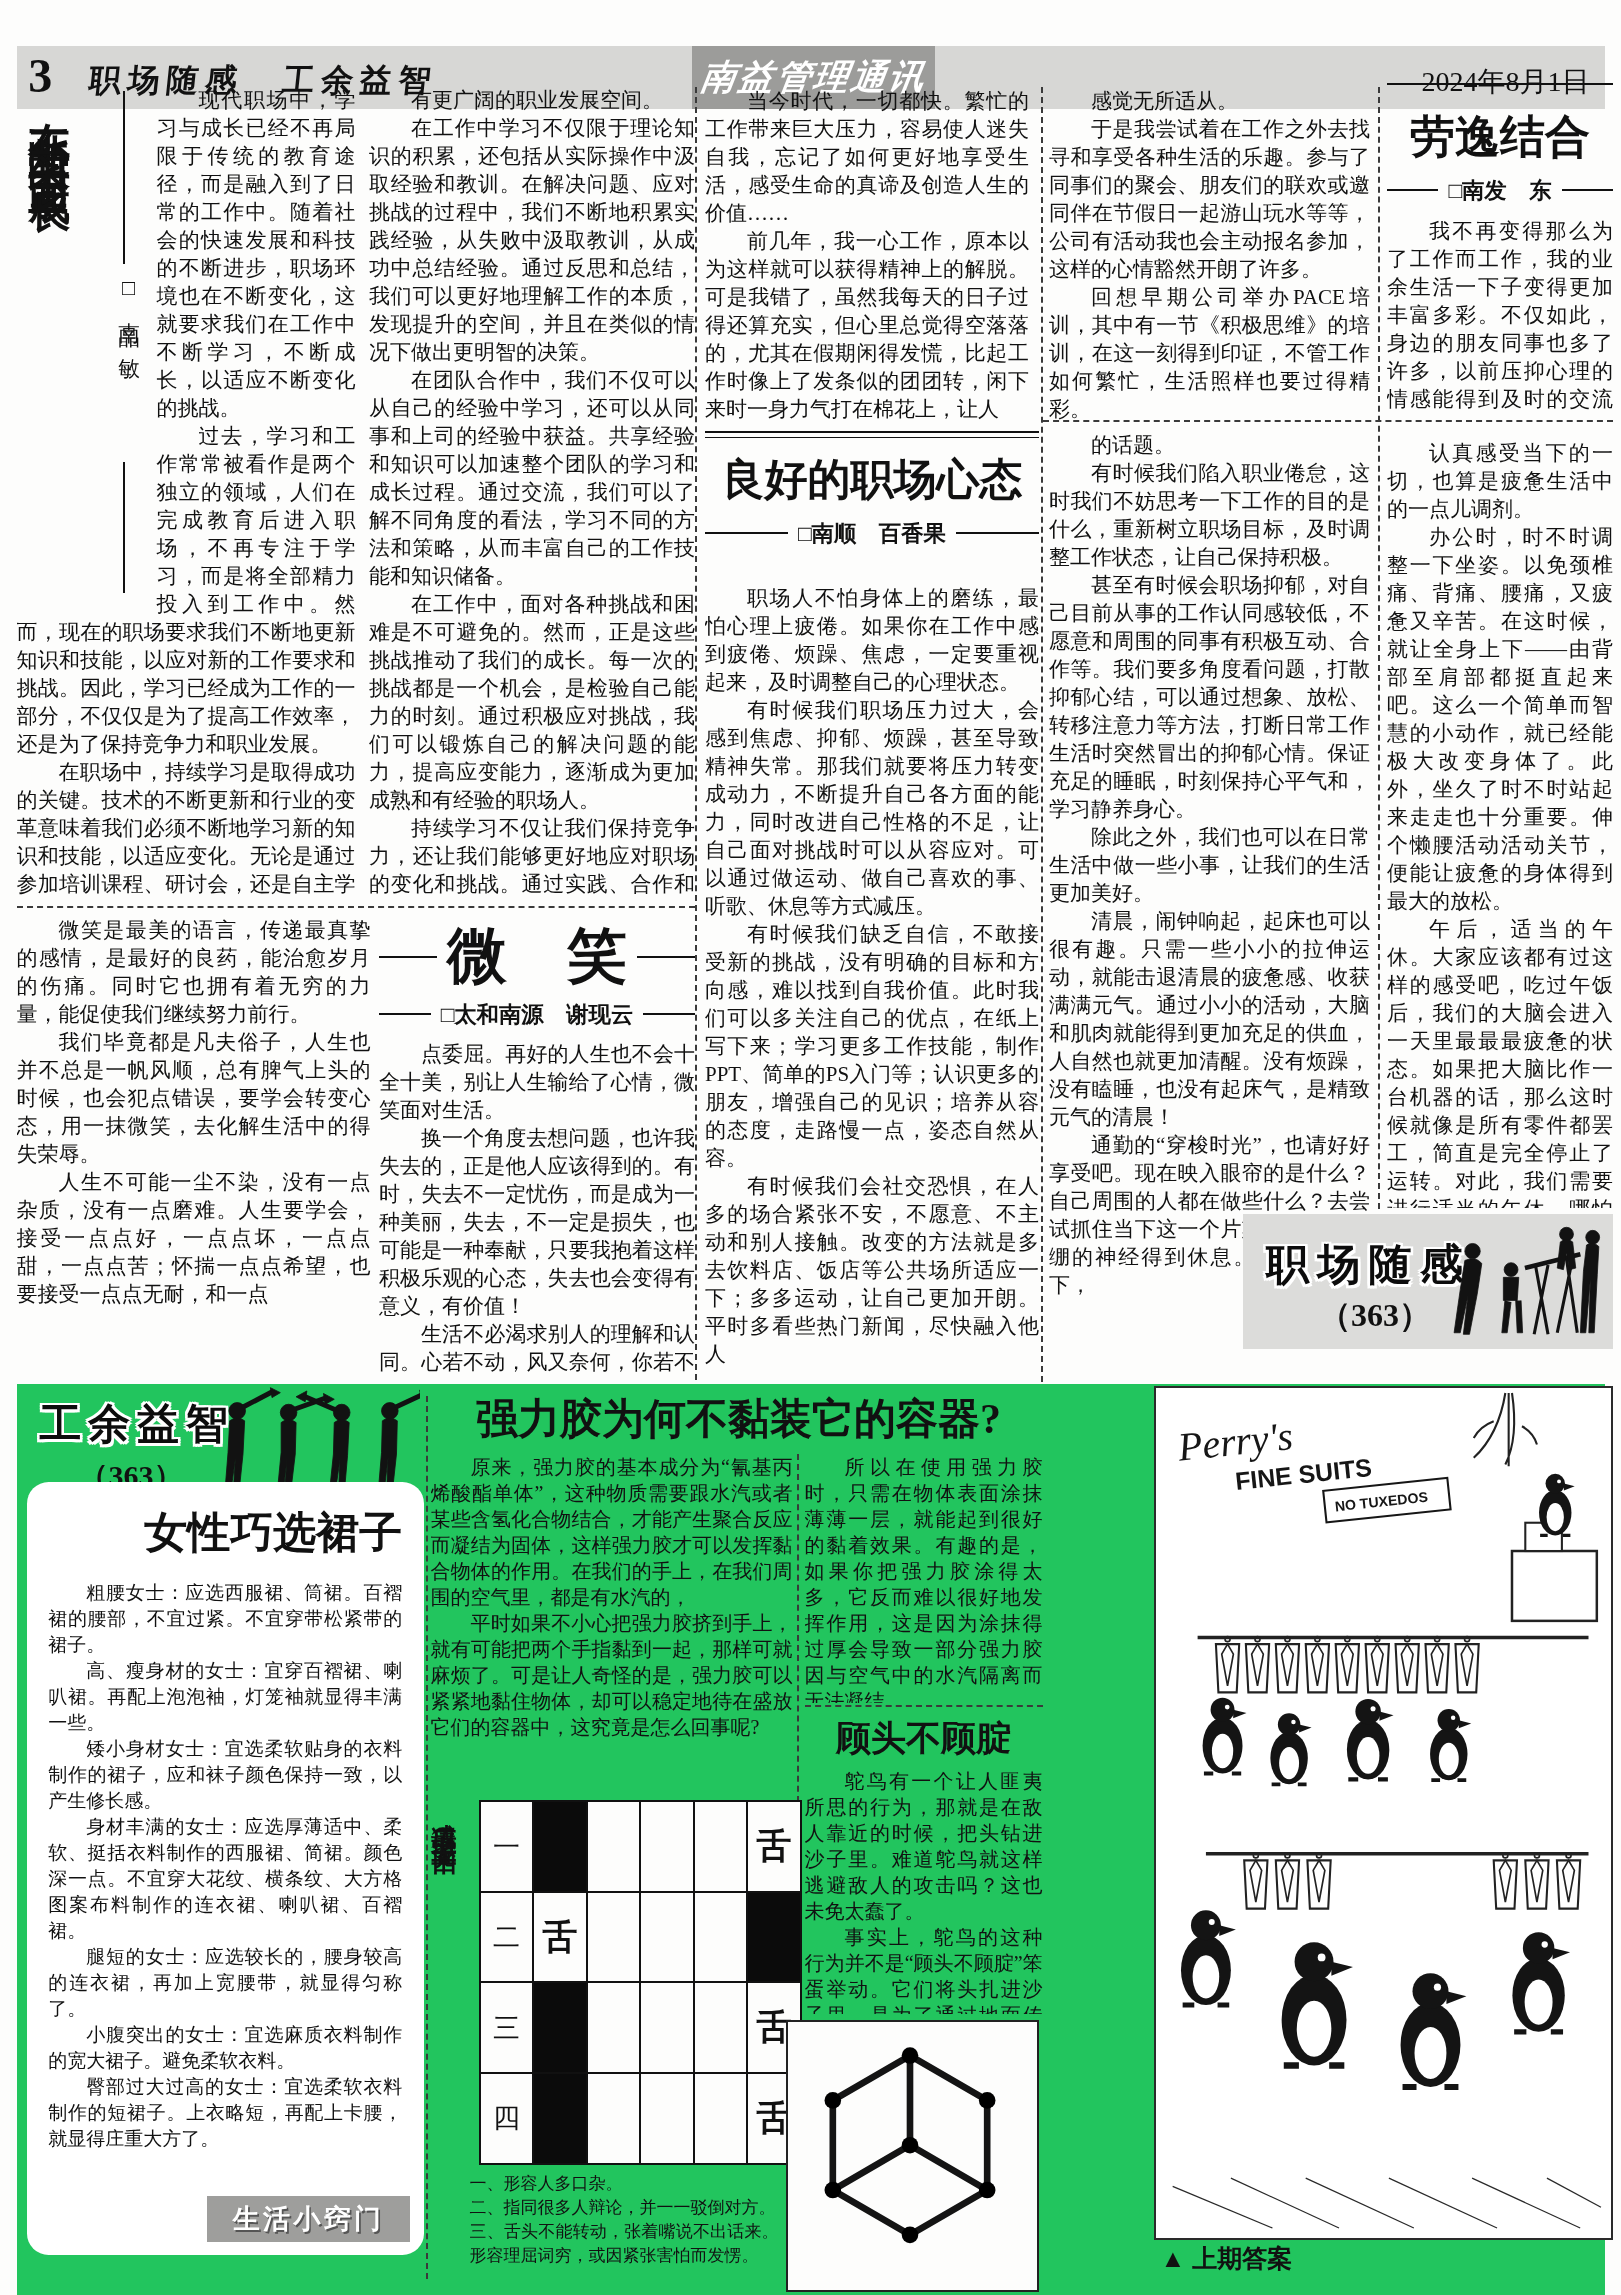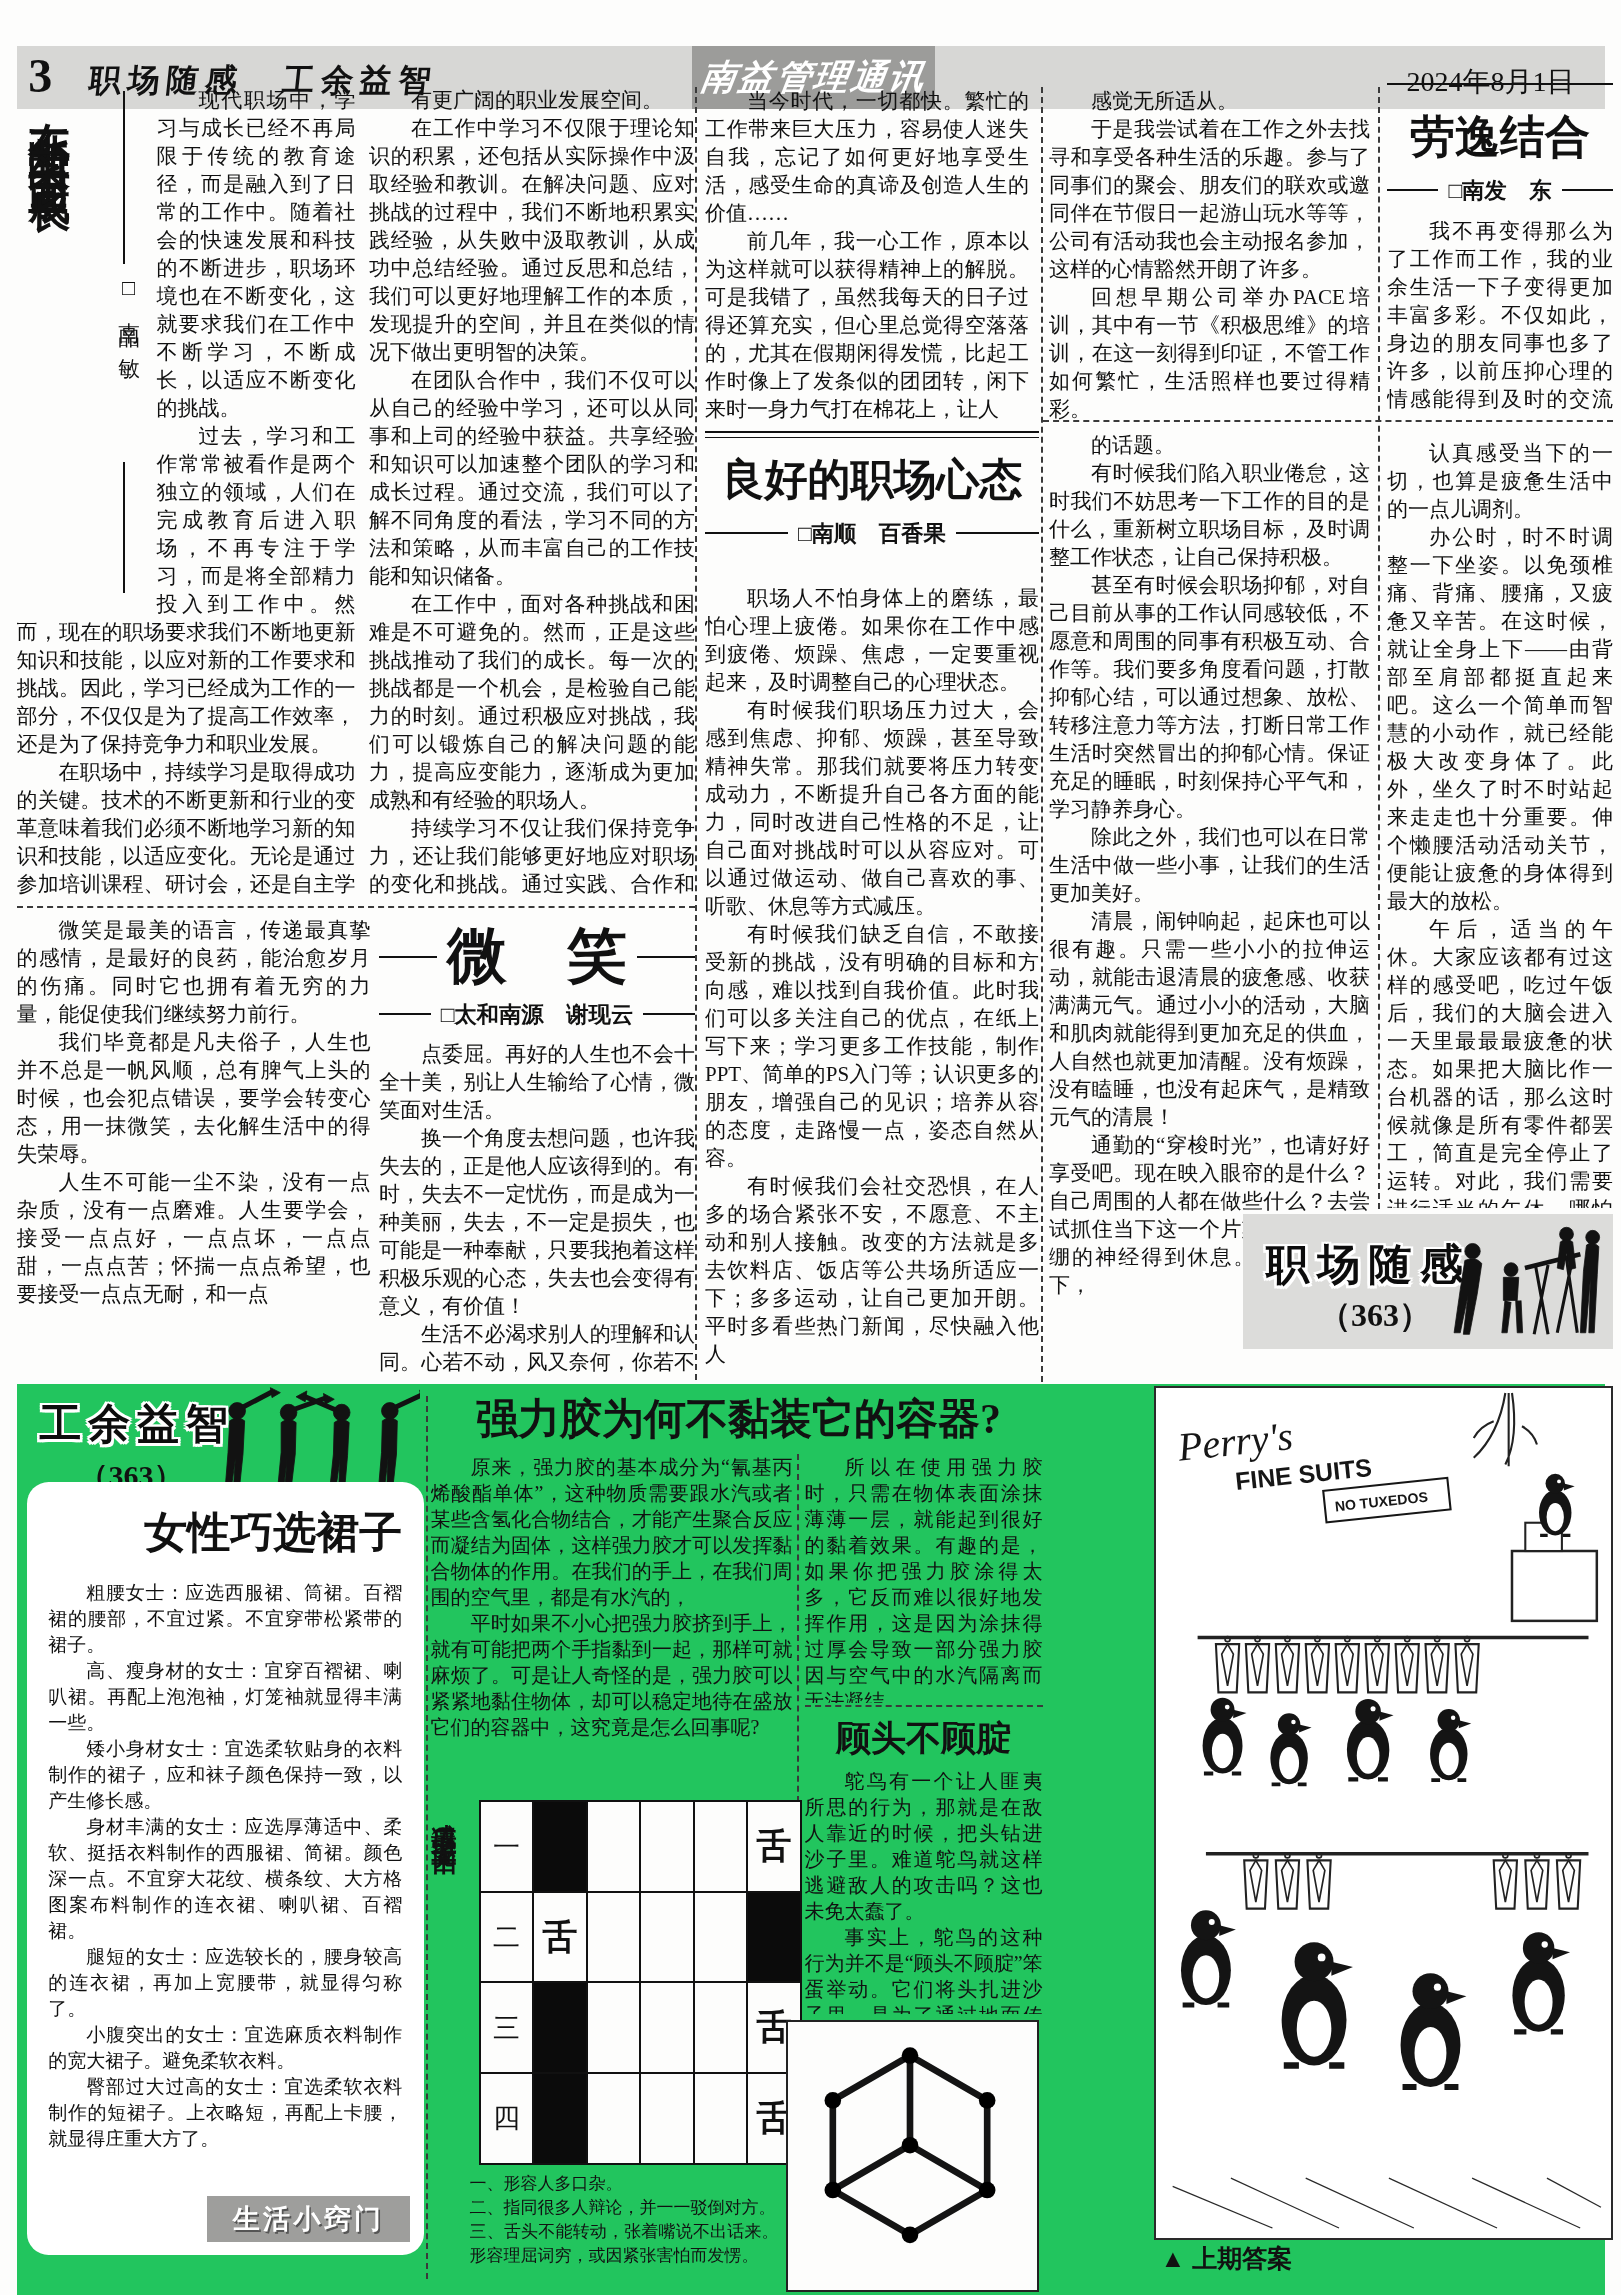--- a/index.html
+++ b/index.html
@@ -7,21 +7,21 @@
         font-family:"Liberation Serif","DejaVu Serif",serif;color:#111;}
   
   .header-bar{position:absolute;left:16.6px;top:46px;width:1588px;height:63px;background:#d7d7d5;}
   .page-num{position:absolute;left:11.6px;top:1.7px;font-size:48px;font-weight:700;}
   .header-sections{position:absolute;left:72px;top:13.3px;font-size:32px;font-weight:800;
         letter-spacing:6.7px;transform:skewX(-6deg);font-family:"Liberation Sans","DejaVu Sans",sans-serif;}
   .masthead-box{position:absolute;left:675px;top:0;width:243px;height:63px;background:#9c9c9a;
         display:flex;align-items:center;justify-content:center;}
   .masthead-box span{color:#fff;font-size:35px;font-weight:800;font-style:italic;letter-spacing:2.5px;
         transform:skewX(-8deg);font-family:"Liberation Sans","DejaVu Sans",sans-serif;}
-  .header-date{position:absolute;right:30px;top:16.6px;font-size:28px;}
+  .header-date{position:absolute;right:15px;top:16.6px;font-size:28px;}
   
   .para{margin:0;text-indent:2em;text-align:justify;}
   .cols p{font-size:21px;line-height:28px;}
   .tcol{position:absolute;overflow:hidden;}
   .tcol p{font-size:21px;line-height:28px;}
   .vdash{position:absolute;border-left:2.5px dashed #3a3a3a;width:0;}
   .hdash{position:absolute;border-top:2.5px dashed #3a3a3a;height:0;}
   
   .artA-float{float:left;width:140px;height:509px;position:relative;}
   .vtitle{writing-mode:vertical-rl;text-orientation:upright;font-size:42px;font-weight:800;

